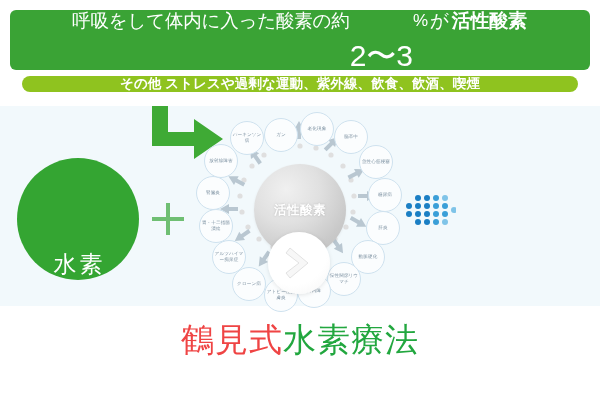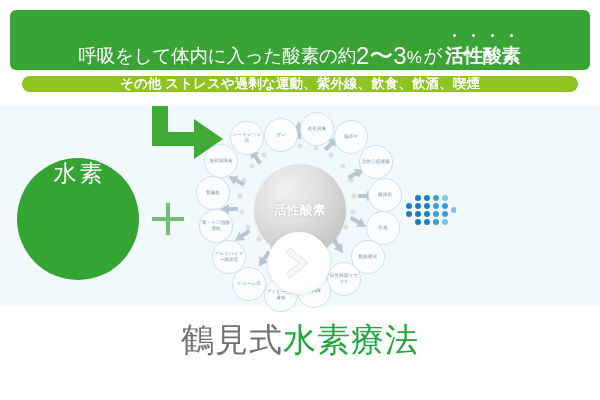--- a/index.html
+++ b/index.html
@@ -42,32 +42,32 @@
     letter-spacing: -0.2px;
     white-space: nowrap;
     display: flex;
     align-items: baseline;
     line-height: 1;
   }
   .bp-seg { display: inline-block; }
   .bp-wave {
     position: relative;
     display: inline-flex;
-    align-items: flex-end;
+    align-items: flex-start;
   }
   .bp-wave .wave-line {
     position: absolute;
     left: 0;
     right: 0;
     bottom: -9px;
     height: 6px;
     overflow: hidden;
   }
   .bp-num {
-    font-size: 24px;
+    font-size: 30px;
     font-weight: 300;
     letter-spacing: 0px;
     position: relative;
     top: 2px;
     margin-top: 27px;
   }
   .bp-pct {
     font-size: 17px;
     font-weight: 300;
     position: relative;
@@ -139,21 +139,21 @@
   
   .circle-hydrogen {
     position: absolute;
     left: 17px;
     top: 158px;
     width: 122px;
     height: 122px;
     border-radius: 50%;
     background: #34a532;
     display: flex;
-    align-items: flex-start;
+    align-items: flex-end;
     justify-content: center;
   }
   .circle-hydrogen span {
     color: #ffffff;
     font-size: 23px;
     letter-spacing: 3px;
     padding-left: 3px;
   }
 
   
@@ -253,21 +253,21 @@
   .bottom-title {
     position: absolute;
     left: 0;
     top: 318px;
     width: 600px;
     text-align: center;
     font-size: 33px;
     letter-spacing: 1px;
     white-space: nowrap;
   }
-  .title-dark { color: #737373; }
+  .title-dark { color: #ef4444; }
   .title-green { color: #22a73f; font-family: Liberation Serif, serif; }
 </style>
 </head>
 <body>
 
 <div id="page">
 
   <div class="banner-primary">
     <div class="banner-primary-text">
       <span class="bp-wave">

